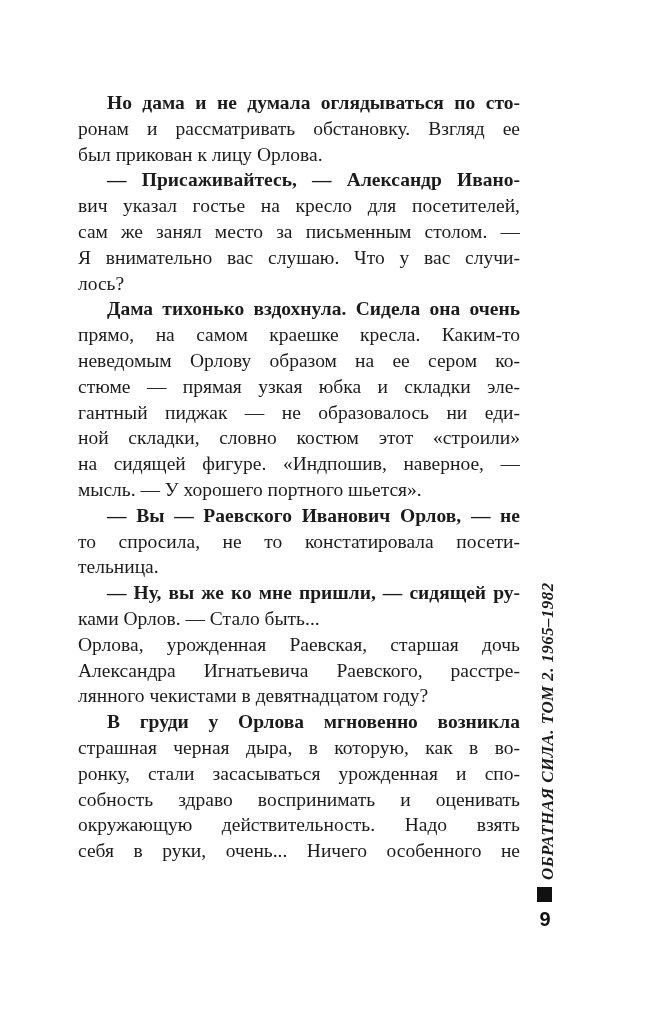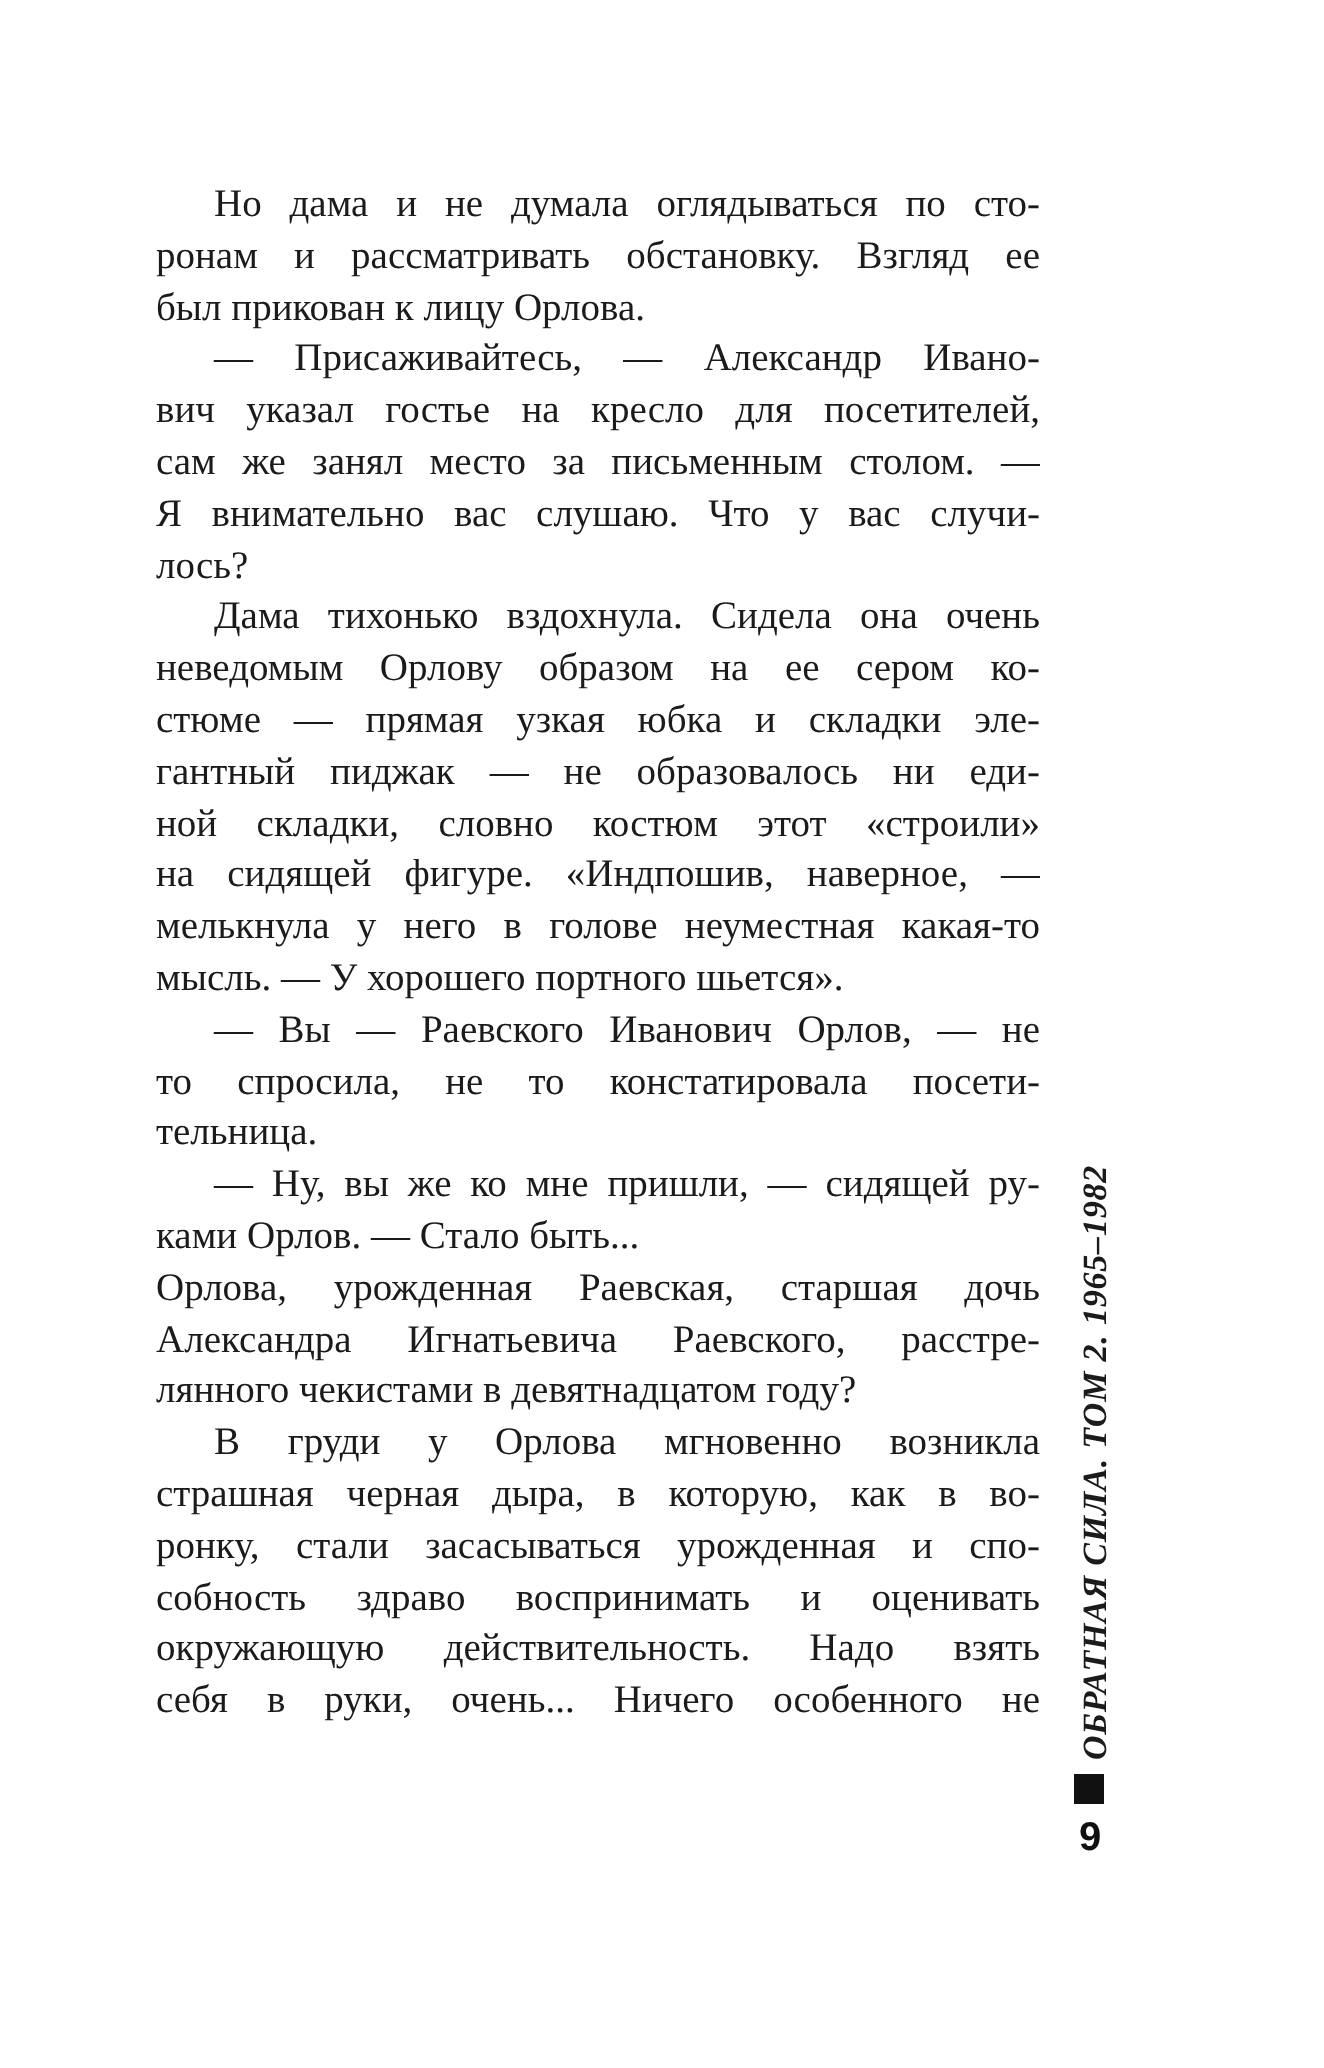--- a/index.html
+++ b/index.html
@@ -26,20 +26,21 @@
   }
   .line {
     text-align: justify;
     text-align-last: justify;
     height: 25.8px;
     overflow: hidden;
     white-space: normal;
   }
   .line.ind {
     padding-left: 29px;
+    font-weight: bold;
   }
   .line.pend {
     text-align-last: left;
   }
   .sidebar-title {
     position: absolute;
     left: 534px;
     top: 880px;
     width: 312px;
     height: 27px;
@@ -82,26 +83,26 @@
   <div id="text-block">
       <div class="line ind">Но дама и не думала оглядываться по сто-</div>
       <div class="line">ронам и рассматривать обстановку. Взгляд ее</div>
       <div class="line pend">был прикован к лицу Орлова.</div>
       <div class="line ind">— Присаживайтесь, — Александр Ивано-</div>
       <div class="line">вич указал гостье на кресло для посетителей,</div>
       <div class="line">сам же занял место за письменным столом. —</div>
       <div class="line">Я внимательно вас слушаю. Что у вас случи-</div>
       <div class="line pend">лось?</div>
       <div class="line ind">Дама тихонько вздохнула. Сидела она очень</div>
+      <div class="line">прямо, на самом краешке кресла. Каким-то</div>
       <div class="line">неведомым Орлову образом на ее сером ко-</div>
       <div class="line">стюме — прямая узкая юбка и складки эле-</div>
       <div class="line">гантный пиджак — не образовалось ни еди-</div>
       <div class="line">ной складки, словно костюм этот «строили»</div>
       <div class="line">на сидящей фигуре. «Индпошив, наверное, —</div>
-      <div class="line">мелькнула у него в голове неуместная какая-то</div>
       <div class="line pend">мысль. — У хорошего портного шьется».</div>
       <div class="line ind">— Вы — Раевского Иванович Орлов, — не</div>
       <div class="line">то спросила, не то констатировала посети-</div>
       <div class="line pend">тельница.</div>
       <div class="line ind">— Ну, вы же ко мне пришли, — сидящей ру-</div>
       <div class="line pend">ками Орлов. — Стало быть...</div>
       <div class="line">Орлова, урожденная Раевская, старшая дочь</div>
       <div class="line">Александра Игнатьевича Раевского, расстре-</div>
       <div class="line pend">лянного чекистами в девятнадцатом году?</div>
       <div class="line ind">В груди у Орлова мгновенно возникла</div>

